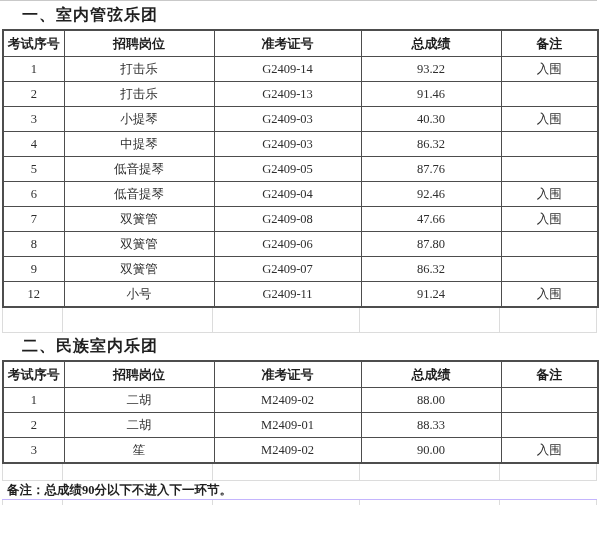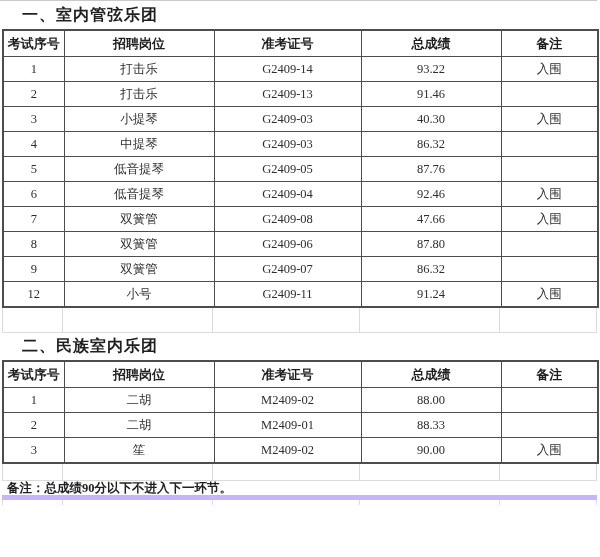--- a/index.html
+++ b/index.html
@@ -27,21 +27,21 @@
   .ghost{display:flex;width:595px;border-bottom:1px solid #dcdcdc;box-sizing:border-box;}
   .ghost span{box-sizing:border-box;border-right:1px solid #dcdcdc;}
   .ghost span:first-child{border-left:1px solid #dcdcdc;}
   .ghost.g1{height:25px;}
   .ghost.g2{height:17px;}
   .ghost.stubs{height:5px;border-bottom:none;}
   .w0{width:61px;}.w1{width:150px;}.w2{width:147px;}.w3{width:140px;}.w4{width:97px;}
   .note{
     height:19px;width:595px;box-sizing:border-box;display:flex;align-items:center;
     font-weight:bold;font-size:12.5px;color:#1f1f1f;padding-left:5px;
-    border-bottom:5px solid #c4b5fd;
+    border-bottom:1px solid #c4b5fd;
   }
 </style>
 </head>
 <body>
 
 <div class="page">
 
   <div class="sec-title">一、室内管弦乐团</div>
 
   <table class="results">

